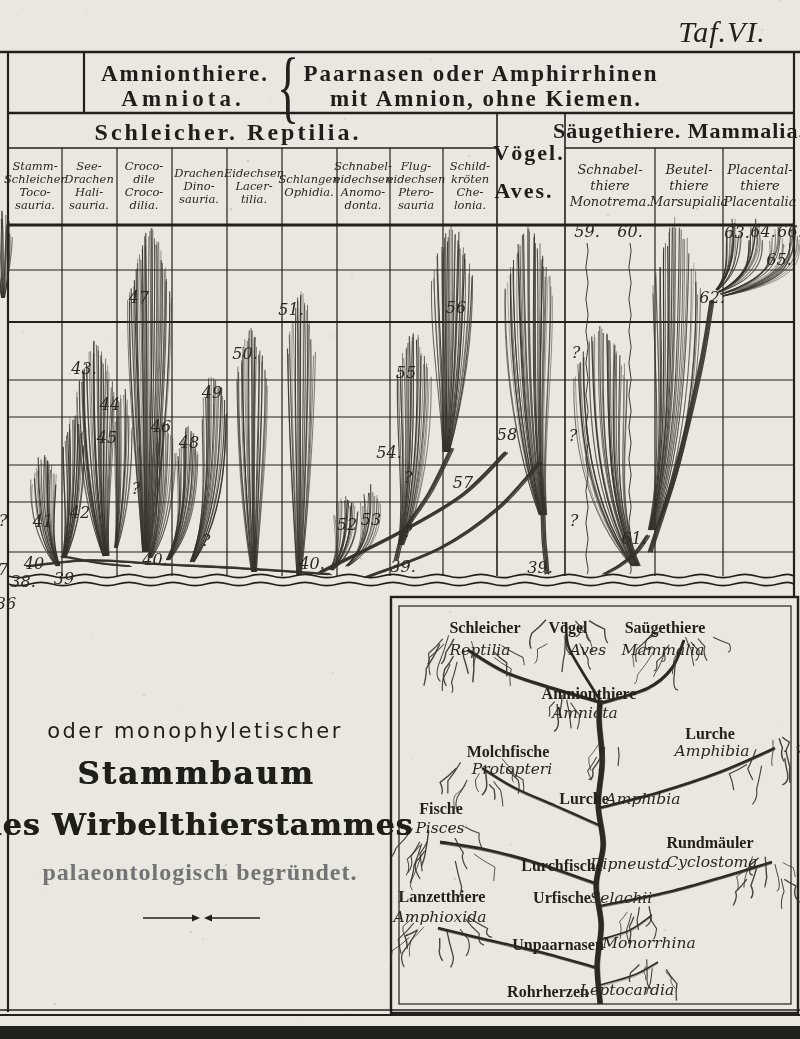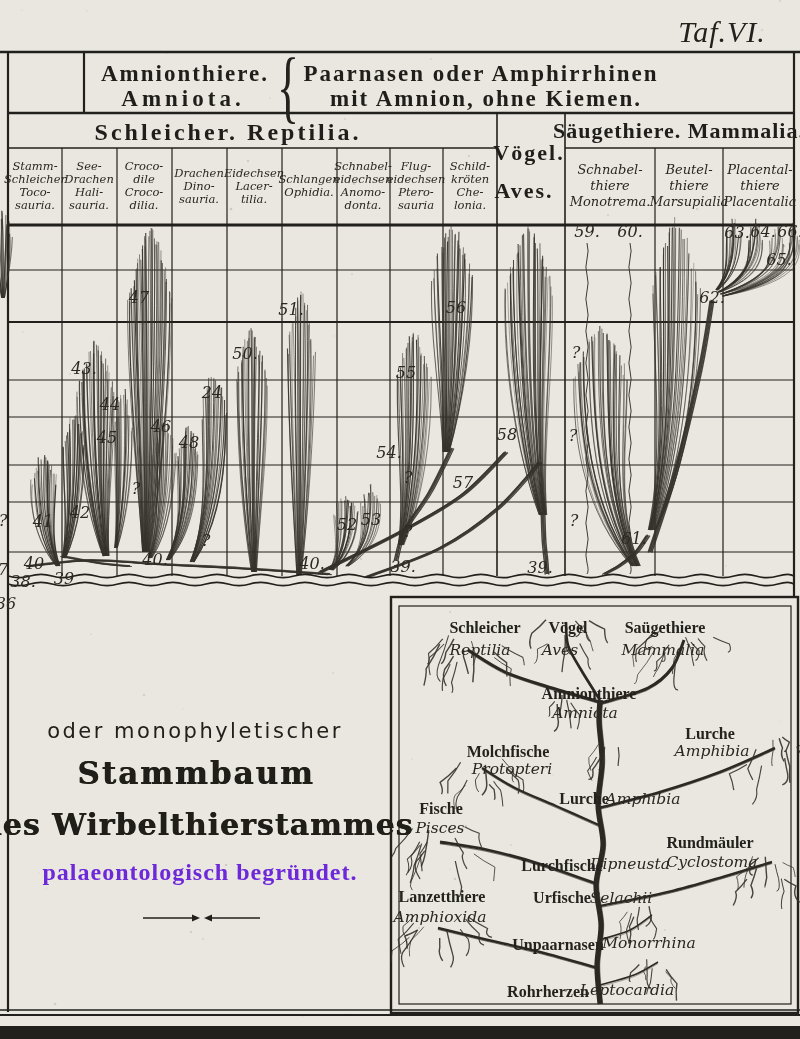--- a/index.html
+++ b/index.html
@@ -20,21 +20,21 @@
   .col-label.mam{font-size:13px;line-height:16px;}
   .branch-num{font-family:"DejaVu Serif",serif;font-style:italic;font-size:16px;white-space:nowrap;color:#2b2822;text-align:right;}
   .title-sans{font-family:"DejaVu Sans",sans-serif;white-space:nowrap;color:#22201c;}
   .t1{font-size:22px;letter-spacing:5px;font-weight:500;}
   .t2{font-size:21px;letter-spacing:2.5px;font-weight:500;}
   .fraktur{font-family:"DejaVu Serif",serif;font-weight:bold;white-space:nowrap;color:#201e19;
            text-shadow:0.6px 0 #201e19;}
   .t3{font-size:31px;letter-spacing:2px;}
   .t4{font-size:30px;letter-spacing:1px;}
   .t5{font-family:"Liberation Serif",serif;font-weight:bold;font-size:24px;letter-spacing:1px;
-      white-space:nowrap;color:#6d28d9;}
+      white-space:nowrap;color:#737373;}
   .inset-de{font-size:16px;font-weight:600;white-space:nowrap;color:#24221d;}
   .inset-la{font-family:"DejaVu Serif",serif;font-style:italic;font-size:15.5px;white-space:nowrap;color:#2a2722;}
   .band{position:absolute;left:0;width:800px;background:#21201d;}
 </style>
 </head>
 <body>
 
 <div class="page">
   <svg id="scene" width="800" height="1039" viewBox="0 0 800 1039">
       <g>
@@ -858,21 +858,21 @@
 thiere
 Placentalia</div>
     </div>
   <div id="branch-labels">
       <div class="branch-num abs ctr" style="left: 139px; top: 297px;">47</div>
       <div class="branch-num abs ctr" style="left: 84px; top: 368px;">43.</div>
       <div class="branch-num abs ctr" style="left: 110px; top: 404px;">44</div>
       <div class="branch-num abs ctr" style="left: 107px; top: 437px;">45</div>
       <div class="branch-num abs ctr" style="left: 161px; top: 426px;">46</div>
       <div class="branch-num abs ctr" style="left: 189px; top: 442px;">48</div>
-      <div class="branch-num abs ctr" style="left: 212px; top: 392px;">24</div>
+      <div class="branch-num abs ctr" style="left: 212px; top: 392px;">49</div>
       <div class="branch-num abs ctr" style="left: 43px; top: 521px;">41</div>
       <div class="branch-num abs ctr" style="left: 80px; top: 512px;">42</div>
       <div class="branch-num abs ctr" style="left: 245px; top: 353px;">50.</div>
       <div class="branch-num abs ctr" style="left: 291px; top: 309px;">51.</div>
       <div class="branch-num abs ctr" style="left: 347px; top: 524px;">52</div>
       <div class="branch-num abs ctr" style="left: 371px; top: 519px;">53</div>
       <div class="branch-num abs ctr" style="left: 136px; top: 488px;">?</div>
       <div class="branch-num abs ctr" style="left: 206px; top: 540px;">?</div>
       <div class="branch-num abs ctr" style="left: 389px; top: 452px;">54.</div>
       <div class="branch-num abs ctr" style="left: 408px; top: 477px;">?</div>
@@ -906,21 +906,21 @@
 
   <div class="abs ctr title-sans t2" style="left:195px;top:731px">oder monophyletischer</div>
   <div class="abs ctr fraktur t3" style="left:196px;top:773px">Stammbaum</div>
   <div class="abs ctr fraktur t4" style="left:197px;top:824px">des Wirbelthierstammes</div>
   <div class="abs ctr t5" style="left:200px;top:872px">palaeontologisch begründet.</div>
 
   <div id="inset-labels">
       <div class="inset-de abs ctr" style="left: 485px; top: 628px;">Schleicher</div>
       <div class="inset-la abs ctr" style="left: 480px; top: 650px;">Reptilia</div>
       <div class="inset-de abs ctr" style="left: 568px; top: 628px;">Vögel</div>
-      <div class="inset-la abs ctr" style="left: 560px; top: 650px; font-style: italic;">Aves</div>
+      <div class="inset-la abs ctr" style="left: 588px; top: 650px; font-style: italic;">Aves</div>
       <div class="inset-de abs ctr" style="left: 665px; top: 628px;">Saügethiere</div>
       <div class="inset-la abs ctr" style="left: 663px; top: 650px;">Mammalia</div>
       <div class="inset-de abs ctr" style="left: 589px; top: 694px;">Amnionthiere</div>
       <div class="inset-la abs ctr" style="left: 585px; top: 713px;">Amniota</div>
       <div class="inset-de abs ctr" style="left: 710px; top: 734px;">Lurche</div>
       <div class="inset-la abs ctr" style="left: 712px; top: 751px;">Amphibia</div>
       <div class="inset-de abs ctr" style="left: 508px; top: 752px;">Molchfische</div>
       <div class="inset-la abs ctr" style="left: 512px; top: 769px;">Protopteri</div>
       <div class="inset-de abs ctr" style="left: 584px; top: 799px;">Lurche</div>
       <div class="inset-la abs ctr" style="left: 643px; top: 799px;">Amphibia</div>

